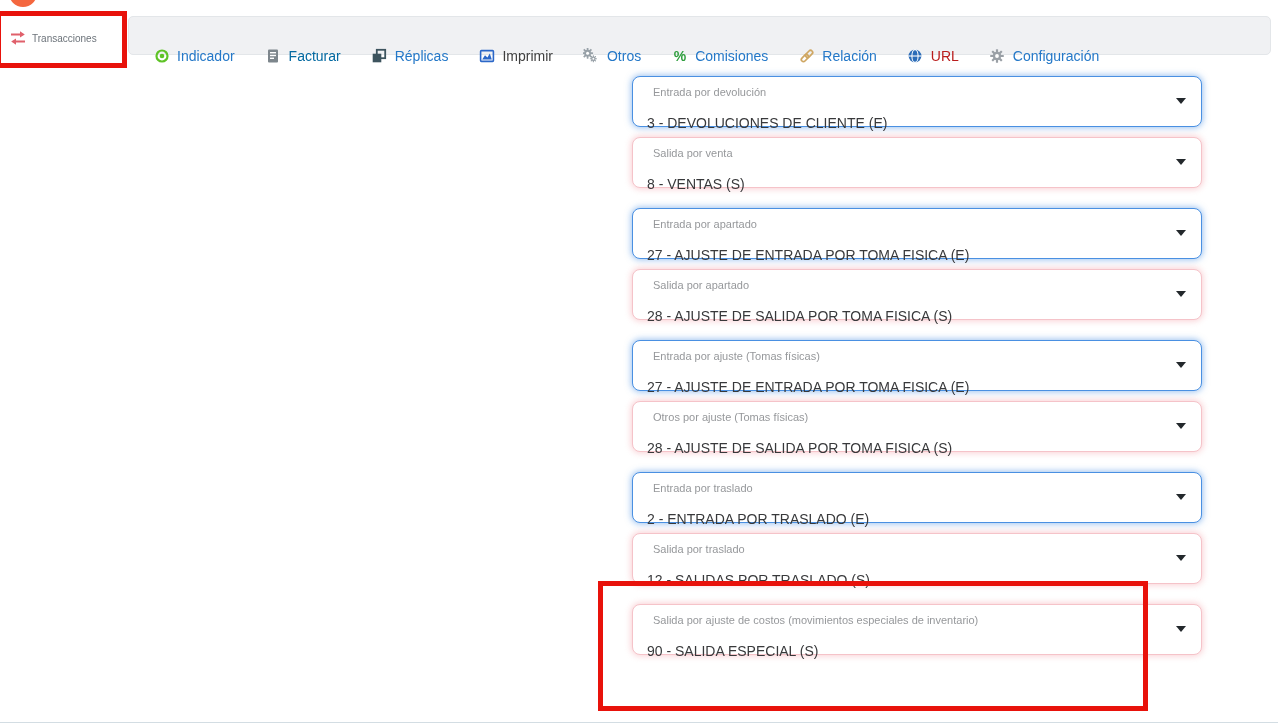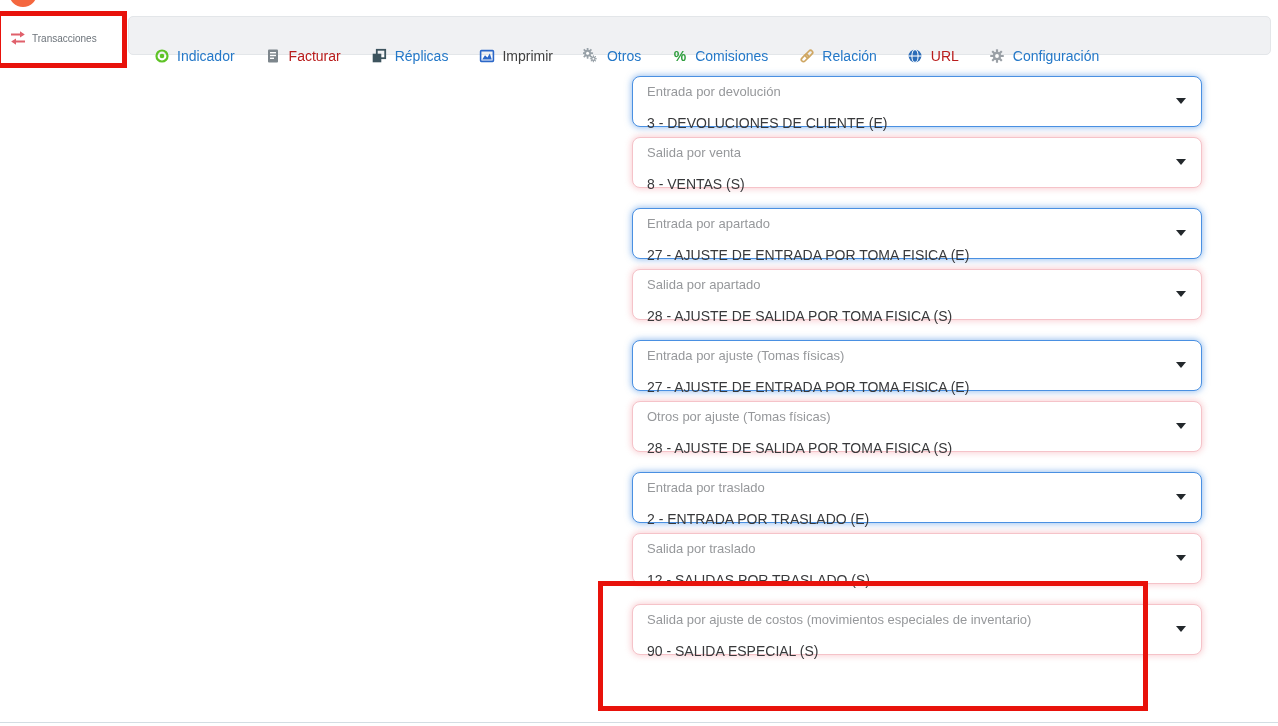--- a/index.html
+++ b/index.html
@@ -25,21 +25,21 @@
   .svg-icon { width:16px; height:16px; display:block; }
 
   
   .fields { position:absolute; left:632px; top:76px; width:570px; }
   .select-box { position:relative; height:51px; background:#fff; border:1px solid #ccc; border-radius:8px;
     padding:7px 40px 7px 14px; cursor:pointer; }
   .select-box:nth-child(even) { margin-top:10px; }
   .select-box:nth-child(odd):not(:first-child) { margin-top:20px; }
   .select-box.entrada { border-color:#4a90e2; box-shadow:0 0 6px 1px rgba(74,144,226,0.55); }
   .select-box.salida  { border-color:#f5c3c9; box-shadow:0 0 6px 1px rgba(241,148,158,0.45); }
-  .field-label { font-size:13px; color:#96989b; line-height:16px; }
+  .field-label { font-size:11px; color:#96989b; line-height:16px;margin-left:6px; }
   .field-value { font-size:14px; color:#38393b; line-height:18px; margin-top:14px; }
   .caret { position:absolute; right:15px; top:21px; width:0; height:0;
     border-left:5px solid transparent; border-right:5px solid transparent; border-top:6px solid #23282c; }
 
   
   .red-box { position:absolute; border:5px solid #e8120b; pointer-events:none; z-index:50; background:transparent; }
   .red-box-tab { left:-4px; top:11px; width:131px; height:57px; }
   .red-box-fields { left:598px; top:581px; width:550px; height:130px; }
 
   .bottom-line { position:absolute; left:0; right:0; bottom:3px; height:1px; background:#d3dde3; }
@@ -73,21 +73,21 @@
   </div>
       <div class="tab-item">
     <span class="icon">
           <svg viewBox="0 0 16 16" class="svg-icon" fill="#7d868c">
             <rect x="3" y="1.5" width="10" height="13" rx="1"></rect>
             <rect x="5" y="4" width="6" height="1.4" fill="#fff"></rect>
             <rect x="5" y="6.8" width="6" height="1.4" fill="#fff"></rect>
             <rect x="5" y="9.6" width="4" height="1.4" fill="#fff"></rect>
           </svg>
         </span>
-    <span class="tab-label" style="color: #b91c1c;">Facturar</span>
+    <span class="tab-label" style="color: #0369a1;">Facturar</span>
   </div>
       <div class="tab-item">
     <span class="icon">
           <svg viewBox="0 0 16 16" class="svg-icon" fill="#3d545e">
             <rect x="5.8" y="1.8" width="8.4" height="8.4" fill="none" stroke="#3d545e" stroke-width="1.8"></rect>
             <rect x="1.7" y="5.7" width="8.6" height="8.6"></rect>
           </svg>
         </span>
     <span class="tab-label" style="color: rgb(36, 120, 200);">Réplicas</span>
   </div>

